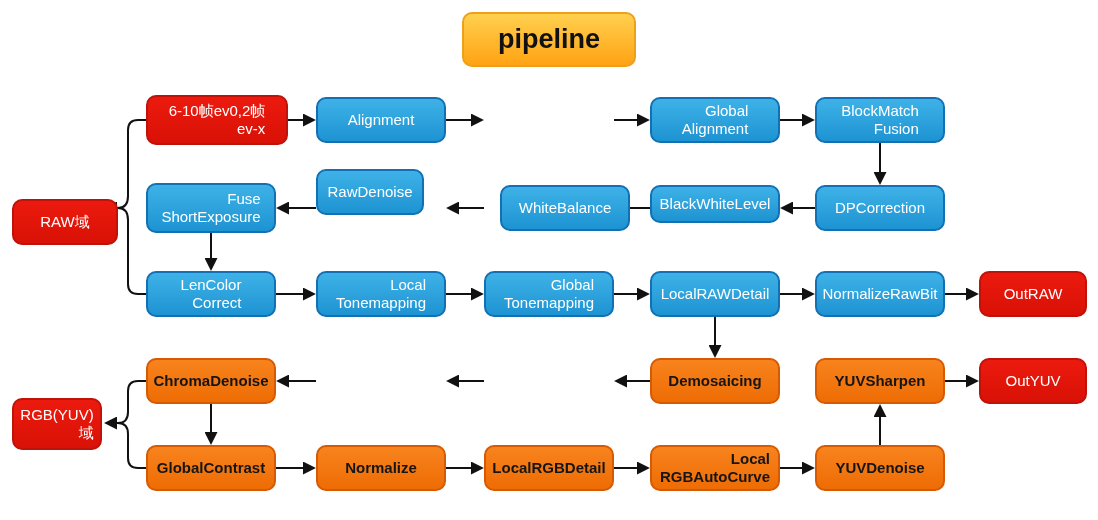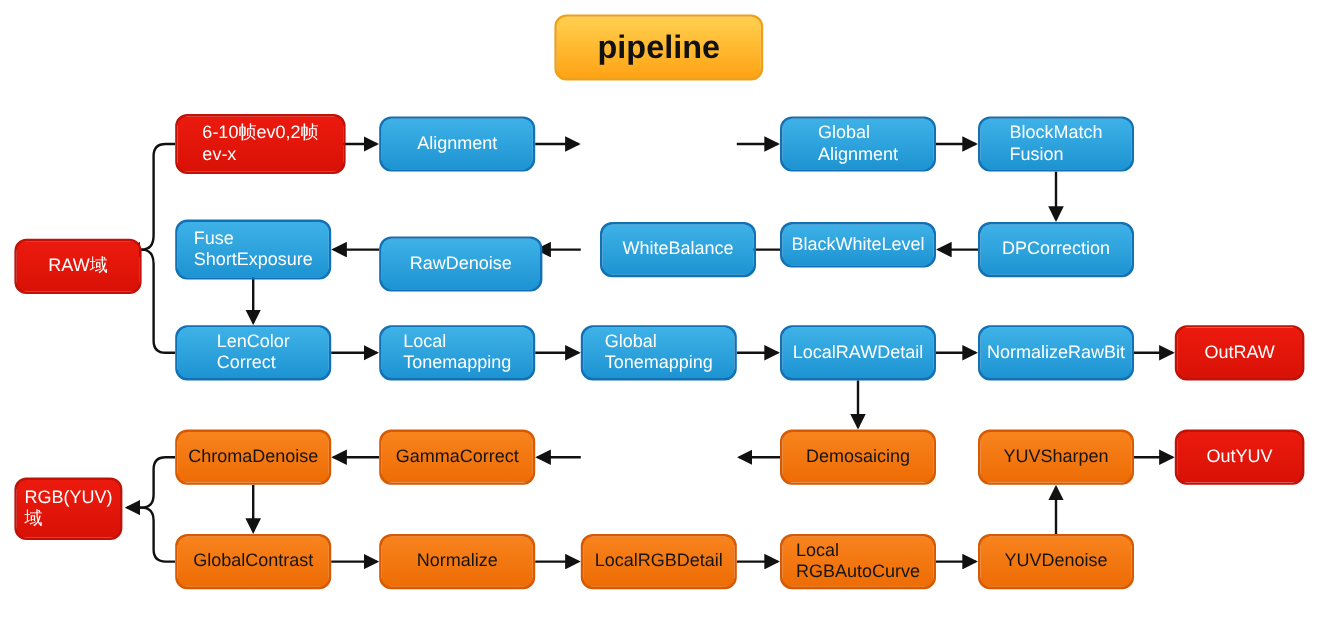--- a/index.html
+++ b/index.html
@@ -1,24 +1,24 @@
 <!DOCTYPE html>
 <html><head>
 <meta charset="utf-8">
 <style>
   html,body{margin:0;padding:0;background:#ffffff;font-family:"Liberation Sans",sans-serif;}
   #canvas{position:relative;width:1098px;height:520px;background:#ffffff;overflow:hidden;}
   #wires{position:absolute;left:0;top:0;pointer-events:none;}
   .node{
     position:absolute;display:flex;align-items:center;justify-content:center;
-    text-align:left;white-space:pre-line;line-height:1.18;font-size:15px;
+    text-align:right;white-space:pre-line;line-height:1.18;font-size:15px;
     border-radius:10px;box-sizing:border-box;padding:2px 20px;
   }
   .blue{background:linear-gradient(#3eb2e7,#1d93d2);border:2px solid #1270b4;color:#ffffff;}
-  .orange{background:linear-gradient(#f8831d,#ee6c04);border:2px solid #d65a04;color:#151515;}
+  .orange{background:linear-gradient(#f8831d,#ee6c04);border:2px solid #d65a04;color:#151515;font-weight:bold;}
   .red{background:linear-gradient(#ec1a0e,#d91106);border:2px solid #bf130a;color:#ffffff;}
   .titlebox{
     background:linear-gradient(#ffd04f,#ffa314);border:2px solid #eda019;color:#111111;
     font-weight:bold;font-size:27px;border-radius:10px;
   }
   .wire{stroke:#111111;stroke-width:2;fill:none;}
 </style>
 </head>
 <body>
 
@@ -70,37 +70,36 @@
 ev-x</div>
   <div class="node blue" style="left:316px;top:97px;width:130px;height:46px">Alignment</div>
   <div class="node blue" style="left:650px;top:97px;width:130px;height:46px">Global
 Alignment</div>
   <div class="node blue" style="left:815px;top:97px;width:130px;height:46px">BlockMatch
 Fusion</div>
 
   <div class="node red" style="left:12px;top:199px;width:106px;height:46px">RAW域</div>
   <div class="node blue" style="left:146px;top:183px;width:130px;height:50px">Fuse
 ShortExposure</div>
-  <div class="node blue" style="left:316px;top:197px;width:136px;height:46px">RawDenoise</div>
+  <div class="node blue" style="left:316px;top:169px;width:108px;height:46px">RawDenoise</div>
   <div class="node blue" style="left:500px;top:185px;width:130px;height:46px">WhiteBalance</div>
   <div class="node blue" style="left:650px;top:185px;width:130px;height:38px">BlackWhiteLevel</div>
   <div class="node blue" style="left:815px;top:185px;width:130px;height:46px">DPCorrection</div>
 
   <div class="node blue" style="left:146px;top:271px;width:130px;height:46px">LenColor
 Correct</div>
   <div class="node blue" style="left:316px;top:271px;width:130px;height:46px">Local
 Tonemapping</div>
   <div class="node blue" style="left:484px;top:271px;width:130px;height:46px">Global
 Tonemapping</div>
   <div class="node blue" style="left:650px;top:271px;width:130px;height:46px">LocalRAWDetail</div>
   <div class="node blue" style="left:815px;top:271px;width:130px;height:46px">NormalizeRawBit</div>
   <div class="node red" style="left:979px;top:271px;width:108px;height:46px">OutRAW</div>
 
   <div class="node orange" style="left:146px;top:358px;width:130px;height:46px">ChromaDenoise</div>
-  <div class="node orange" style="left:316px;top:358px;width:130px;height:46px">GammaCorrect</div>
   <div class="node orange" style="left:650px;top:358px;width:130px;height:46px">Demosaicing</div>
   <div class="node orange" style="left:815px;top:358px;width:130px;height:46px">YUVSharpen</div>
   <div class="node red" style="left:979px;top:358px;width:108px;height:46px">OutYUV</div>
 
   <div class="node red" style="left:12px;top:398px;width:90px;height:52px">RGB(YUV)
 域</div>
   <div class="node orange" style="left:146px;top:445px;width:130px;height:46px">GlobalContrast</div>
   <div class="node orange" style="left:316px;top:445px;width:130px;height:46px">Normalize</div>
   <div class="node orange" style="left:484px;top:445px;width:130px;height:46px">LocalRGBDetail</div>
   <div class="node orange" style="left:650px;top:445px;width:130px;height:46px">Local

